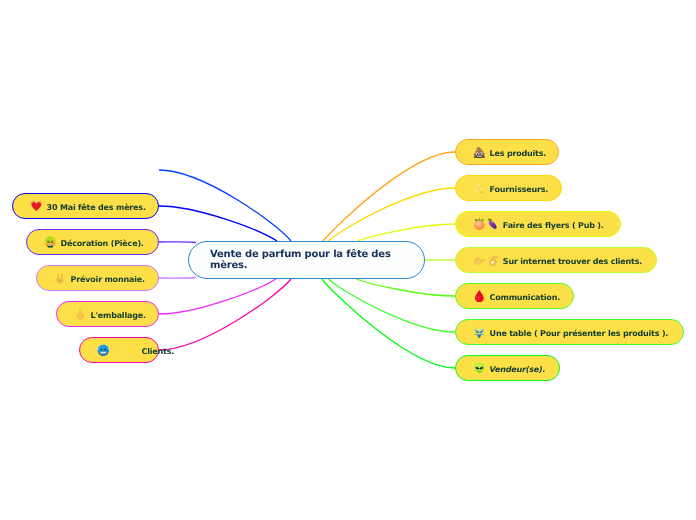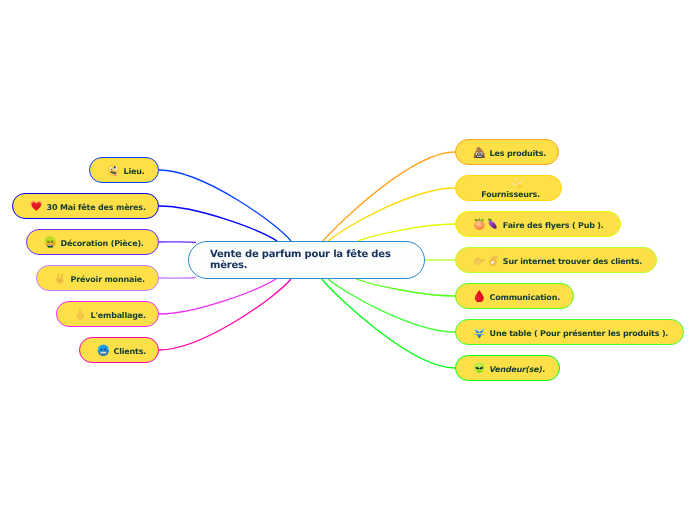--- a/index.html
+++ b/index.html
@@ -38,37 +38,20 @@
       <path d="M455 188 C413.19 188.00,344.54 226.85,328.3 241" fill="none" stroke="#ffd900" stroke-width="1.3"></path>
       <path d="M455 224 C422.79 224.00,372.94 235.20,357.4 241" fill="none" stroke="#e3ff00" stroke-width="1.3"></path>
       <path d="M455 260 C445.10 260.00,430.10 260.00,425 260" fill="none" stroke="#b5ff2b" stroke-width="1.3"></path>
       <path d="M455 296 C422.43 296.00,371.98 284.98,356.3 279" fill="none" stroke="#55ff14" stroke-width="1.3"></path>
       <path d="M455 332 C413.19 332.00,344.54 293.15,328.3 279" fill="none" stroke="#40ff33" stroke-width="1.3"></path>
       <path d="M455 368 C411.08 368.00,336.15 296.58,321.9 279" fill="none" stroke="#00ff14" stroke-width="1.3"></path>
     </svg>
   <div id="root">
     <span class="rtxt">Vente de parfum pour la fête des mères.</span>
   </div>
-<div class="node" style="left: 89px; top: 157px; width: 70px; border-color: rgb(0, 64, 255);">
-      <span class="emo-wrap" style="display:flex;gap:0.7px;margin-left:16.8px;">
-        <span class="emo">
-          <svg viewBox="0 0 36 36" xmlns="http://www.w3.org/2000/svg">
-            <circle cx="18" cy="18" r="17" fill="#FFCB4C"></circle>
-            <path d="M23.8 26.6c2.1 1.9 3.4 5.2 3.3 7.7-.1 2.1-2.7 2.8-3.9 1.1-1.3-1.8-1.8-5.4-1.7-7.6z" fill="#EE7A8E"></path>
-            <path d="M9.4 22.2c0-1.2 1.2-2 2.6-1.7l13.2 2.7c1.7.4 2.2 1.9 1.2 3-1.4 1.5-4.2 2.3-7.9 1.6-4.2-.8-7.3-2.9-8.5-4.3-.4-.5-.6-.9-.6-1.3z" fill="#292F33"></path>
-            <path d="M11.2 22l14.7 3c.6.1.8.6.4 1L11.1 23c-.3-.4-.3-.9.1-1z" fill="#F5F8FA"></path>
-            <ellipse cx="12.6" cy="13.6" rx="4.1" ry="4.8" fill="#F5F8FA"></ellipse>
-            <ellipse cx="23.4" cy="11.3" rx="5" ry="5.7" fill="#F5F8FA"></ellipse>
-            <ellipse cx="13.6" cy="15.3" rx="2" ry="2.7" fill="#292F33"></ellipse>
-            <ellipse cx="22.2" cy="9.8" rx="2.8" ry="3.4" fill="#292F33"></ellipse>
-          </svg>
-        </span>
-      </span>
-      <span class="lbl" style="margin-left:4.2px;position:relative;top:1px;">Lieu.</span>
-    </div>
     <div class="node" style="left: 12px; top: 193px; width: 147px; border-color: rgb(0, 0, 250);">
       <span class="emo-wrap" style="display:flex;gap:0.7px;margin-left:16.8px;">
         <span class="emo">
           <svg viewBox="0 0 36 36" xmlns="http://www.w3.org/2000/svg">
             <path d="M34.4 9.6c0-4.5-3.5-8.1-7.8-8.1-3.5 0-6.5 2.4-7.5 5.7h-2.2C15.9 3.9 12.9 1.5 9.4 1.5 5.1 1.5 1.6 5.1 1.6 9.6c0 .8.1 1.6.3 2.3 1.7 7.5 11.5 14.3 16.1 19.1 4.6-4.8 14.4-11.6 16.1-19.1.2-.7.3-1.5.3-2.3z" fill="#EE5A64" opacity=".38"></path>
             <path d="M31.9 13.1c0-3.9-3-7-6.8-7-2.8 0-5.3 1.8-6.3 4.3h-1.6c-1-2.5-3.5-4.3-6.3-4.3-3.8 0-6.8 3.1-6.8 7 0 .7.1 1.4.3 2 1.5 6.5 10 12.5 13.6 16.6C21.6 27.6 30.1 21.6 31.6 15.1c.2-.6.3-1.3.3-2z" fill="#E41B23"></path>
           </svg>
         </span>
       </span>
       <span class="lbl" style="margin-left:4.2px;position:relative;top:1px;">30 Mai fête des mères.</span>
@@ -125,21 +108,21 @@
             <path d="M7.6 19.5c0-1.6 1.3-2.8 2.9-2.8 1.6 0 2.9 1.2 2.9 2.8v4.6H7.6z" fill="#EFB93E"></path>
             <path d="M22.6 18.6c0-1.5 1.3-2.7 2.9-2.7s2.9 1.2 2.9 2.7v5.2h-5.8z" fill="#EFB93E"></path>
             <path d="M8.2 22.3c0-2.2 1.9-4 4.2-4h11.2c2.3 0 4.2 1.8 4.2 4v4.2c0 4.4-3.7 7.9-8.2 7.9h-3.2c-4.5 0-8.2-3.5-8.2-7.9z" fill="#F4C44E"></path>
             <path d="M10.2 19.4c0-1.4 1.2-2.6 2.7-2.6 1.5 0 2.7 1.2 2.7 2.6v4.2h-5.4z" fill="#F4C44E"></path>
             <path d="M20.6 19c0-1.4 1.2-2.5 2.7-2.5s2.7 1.1 2.7 2.5v4.4h-5.4z" fill="#F4C44E"></path>
           </svg>
         </span>
       </span>
       <span class="lbl" style="margin-left:4.2px;position:relative;top:1px;">L'emballage.</span>
     </div>
-    <div class="node" style="left: 79px; top: 337px; width: 80px; border-color: rgb(255, 0, 173);">
+    <div class="node" style="left: 79px; top: 337px; width: 80px; border-color: rgb(255, 0, 173); gap: 28px;">
       <span class="emo-wrap" style="display:flex;gap:0.7px;margin-left:16.8px;">
         <span class="emo">
           <svg viewBox="0 0 36 36" xmlns="http://www.w3.org/2000/svg">
             <defs>
               <linearGradient id="cfg" x1=".3" y1="0" x2=".7" y2="1">
                 <stop offset="0" stop-color="#24A7EE"></stop>
                 <stop offset=".55" stop-color="#1391DD"></stop>
                 <stop offset="1" stop-color="#1375C4"></stop>
               </linearGradient>
             </defs>
@@ -177,21 +160,21 @@
             <ellipse cx="23.2" cy="22.3" rx="4.1" ry="4.4" fill="#F5F8FA"></ellipse>
             <ellipse cx="13.6" cy="22.9" rx="2.2" ry="2.7" fill="#21384A"></ellipse>
             <ellipse cx="22.4" cy="22.9" rx="2.2" ry="2.7" fill="#21384A"></ellipse>
             <path d="M9.6 27.8h16.8c.7 0 1.2.6 1 1.3-1 3.1-4.6 5.3-9.4 5.3s-8.4-2.2-9.4-5.3c-.2-.7.3-1.3 1-1.3z" fill="#21384A"></path>
             <path d="M10.6 28.9h14.8c-.2 1-1.2 1.8-2.5 1.8H13.1c-1.3 0-2.3-.8-2.5-1.8z" fill="#F5F8FA"></path>
           </svg>
         </span>
       </span>
       <span class="lbl" style="margin-left:4.2px;position:relative;top:1px;">Les produits.</span>
     </div>
-    <div class="node" style="left: 455px; top: 175px; width: 107px; border-color: rgb(255, 217, 0); flex-direction: column;">
+    <div class="node" style="left: 455px; top: 175px; width: 107px; border-color: rgb(255, 217, 0);">
       <span class="emo-wrap" style="display:flex;gap:0.7px;margin-left:16.8px;">
         <span class="emo">
           <svg viewBox="0 0 36 36" xmlns="http://www.w3.org/2000/svg">
             <path d="M13.5 3.3c1.1-.4 2.2.3 2.3 1.4l1.3 12.2-4.2.8L11.4 5.3c-.1-1 .8-1.7 2.1-2z" fill="#FAE6A0"></path>
             <path d="M4.5 22.2c-.9-.6-1-1.8-.3-2.6.6-.7 1.8-.8 2.6-.2l9.6 7.4-2.5 3.1z" fill="#FAE6A0"></path>
             <path d="M31 18.5c1-.5 1.3-1.7.7-2.6-.5-.8-1.7-1-2.5-.5l-10.7 6.1 1.7 3.4z" fill="#FAE6A0"></path>
             <path d="M6.4 27.5c-1 .2-1.7-.6-1.4-1.5.4-1.3 2.2-2.9 4.4-3.6l1.9 3.6c-1.4.7-3.5 1.3-4.9 1.5z" fill="#FAE6A0"></path>
             <path d="M13.8 17.5c-.4-2.6 1.6-3.3 2.6-2.8 1 .5 1.3 1.9 1.3 1.9s.5 6.2 5 9.6c0 0 3.9 2.7 7.6 1.8 1.1-.3 2.1.6 1.7 1.6-.6 1.4-2.3 2.8-4.9 3.2-4.7.7-11.1-1.8-13.4-8.5-.8-2.3-.7-4.8 0-6.8z" fill="#F9CB13"></path>
             <path d="M16 17.1c.2 2.5 1.5 8.9 7.4 11.6 0 0-5.9.6-8.3-5.1-.9-2.3-.9-4.6-.9-6.1z" fill="#FDEDB0"></path>
           </svg>

